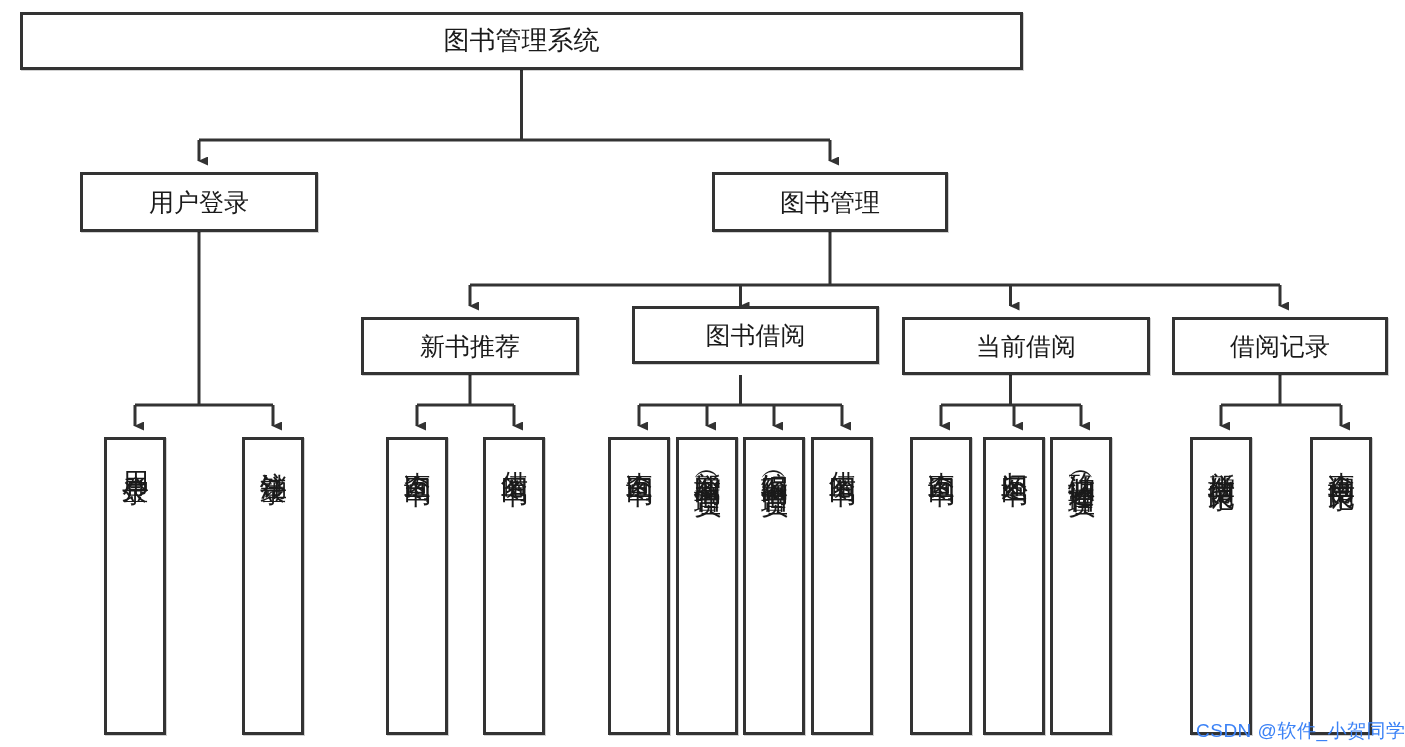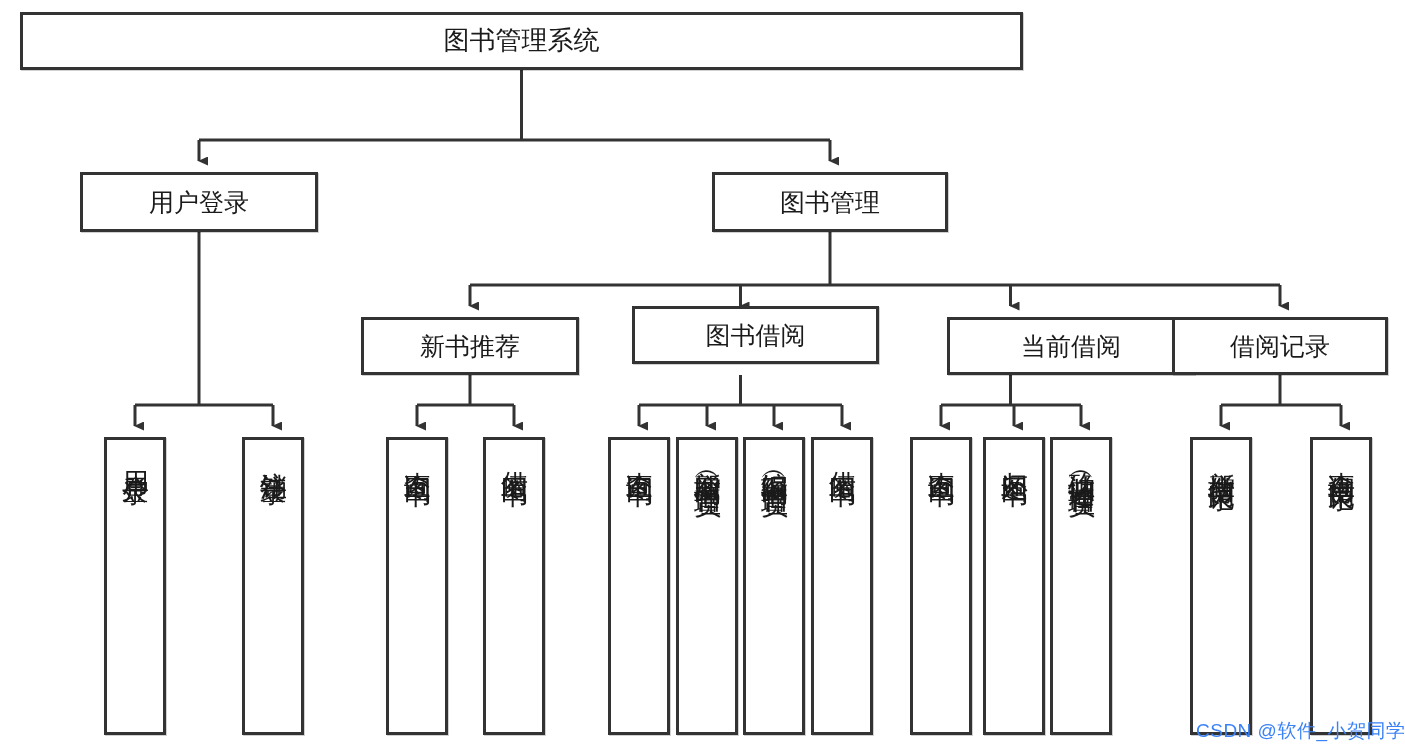--- a/index.html
+++ b/index.html
@@ -132,21 +132,21 @@
   <div class="node horiz" id="n-book-manage" style="left: 712px; top: 172px; width: 236px; height: 60px;">
     <span class="node-label">图书管理</span>
   </div>
 
   <div class="node horiz" id="n-new-book-recommend" style="left: 361px; top: 317px; width: 218px; height: 58px;">
     <span class="node-label">新书推荐</span>
   </div>
   <div class="node horiz" id="n-book-borrow" style="left: 632px; top: 306px; width: 247px; height: 58px;">
     <span class="node-label">图书借阅</span>
   </div>
-  <div class="node horiz" id="n-current-borrow" style="left: 902px; top: 317px; width: 248px; height: 58px; margin-left: 45px;">
+  <div class="node horiz" id="n-current-borrow" style="left: 902px; top: 317px; width: 248px; height: 58px;">
     <span class="node-label">当前借阅</span>
   </div>
   <div class="node horiz" id="n-borrow-record" style="left: 1172px; top: 317px; width: 216px; height: 58px;">
     <span class="node-label">借阅记录</span>
   </div>
 
   <div class="node vert" id="n-leaf-user-login" style="left: 104px; top: 437px; width: 62px; height: 298px;">
     <span class="node-label">用户登录</span>
   </div>
   <div class="node vert" id="n-leaf-user-logout" style="left: 242px; top: 437px; width: 62px; height: 298px;">

